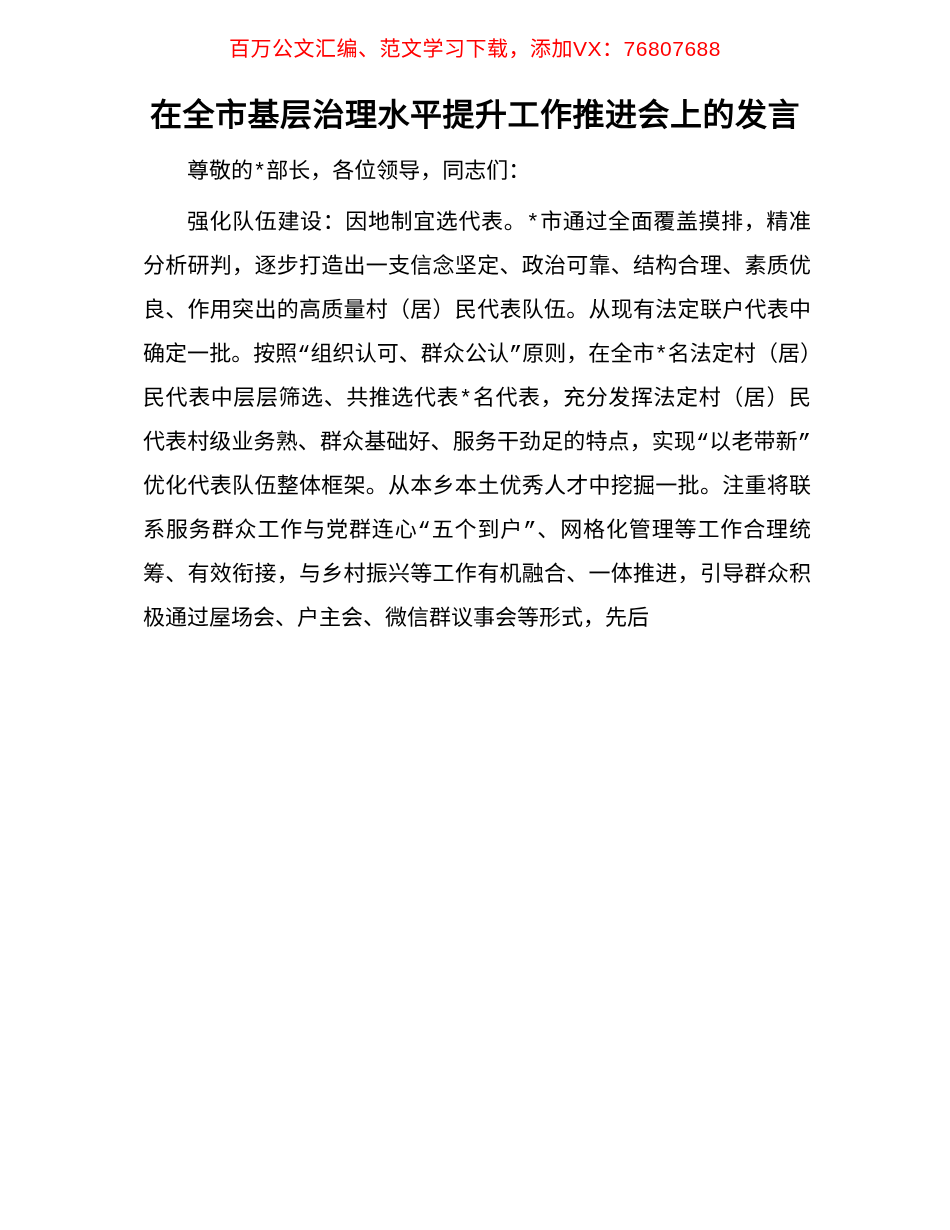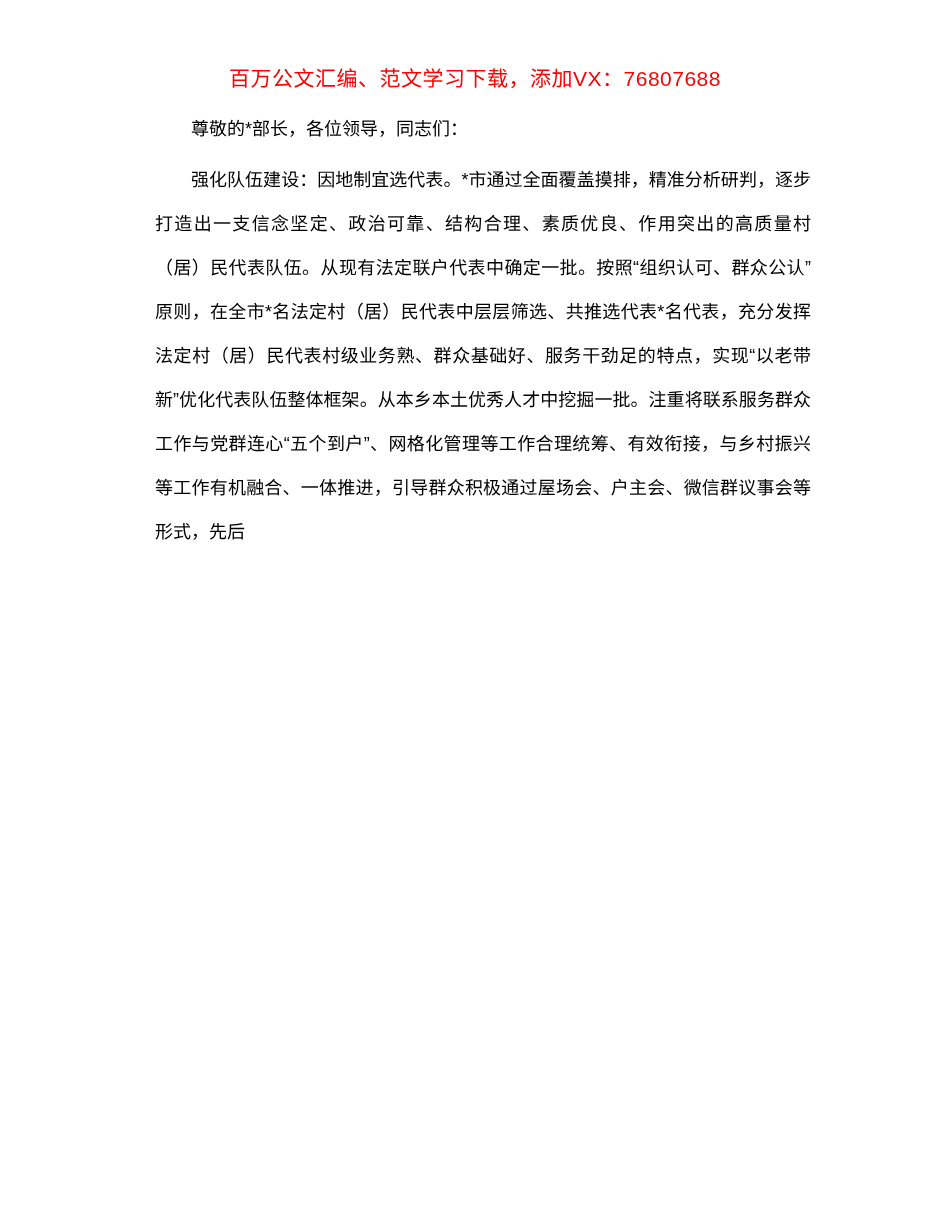--- a/index.html
+++ b/index.html
@@ -8,21 +8,21 @@
     width: 950px;
     height: 1230px;
     background: #ffffff;
     color: #000000;
     font-family: "Liberation Sans", "DejaVu Sans", sans-serif;
     overflow: hidden;
   }
   .page {
     width: 950px;
     height: 1230px;
-    padding-top: 64px;
+    padding-top: 34px;
   }
   .notice {
     text-align: center;
     color: #ff0000;
     font-size: 21px;
     line-height: 30px;
     font-weight: 400;
     letter-spacing: 0.5px;
   }
   .doc-title {
@@ -32,35 +32,37 @@
     font-size: 32px;
     line-height: 46px;
     font-weight: 700;
     letter-spacing: 0.5px;
   }
   .content {
     width: 672px;
     margin: 13px 0 0 139px;
   }
   .content p {
-    margin: 0 0 7px 16px;
-    font-size: 18px;
+    margin: 0 0 7px 4px;
+    font-size: 22px;
     line-height: 44px;
     text-align: justify;
     text-justify: inter-ideograph;
     text-indent: 2em;
     word-break: break-all;
+    font-family: Liberation Mono, monospace;
   }
 </style>
 </head>
 <body>
 
 <div class="page">
 
   <div class="notice">百万公文汇编、范文学习下载，添加VX：76807688</div>
 
+  <h1 class="doc-title">在全市基层治理水平提升工作推进会上的发言</h1>
 
   <div class="content">
     <p>尊敬的*部长，各位领导，同志们：</p>
     <p>强化队伍建设：因地制宜选代表。*市通过全面覆盖摸排，精准分析研判，逐步打造出一支信念坚定、政治可靠、结构合理、素质优良、作用突出的高质量村（居）民代表队伍。从现有法定联户代表中确定一批。按照“组织认可、群众公认”原则，在全市*名法定村（居）民代表中层层筛选、共推选代表*名代表，充分发挥法定村（居）民代表村级业务熟、群众基础好、服务干劲足的特点，实现“以老带新”优化代表队伍整体框架。从本乡本土优秀人才中挖掘一批。注重将联系服务群众工作与党群连心“五个到户”、网格化管理等工作合理统筹、有效衔接，与乡村振兴等工作有机融合、一体推进，引导群众积极通过屋场会、户主会、微信群议事会等形式，先后</p>
   </div>
 
 </div>
 
 </body></html>

